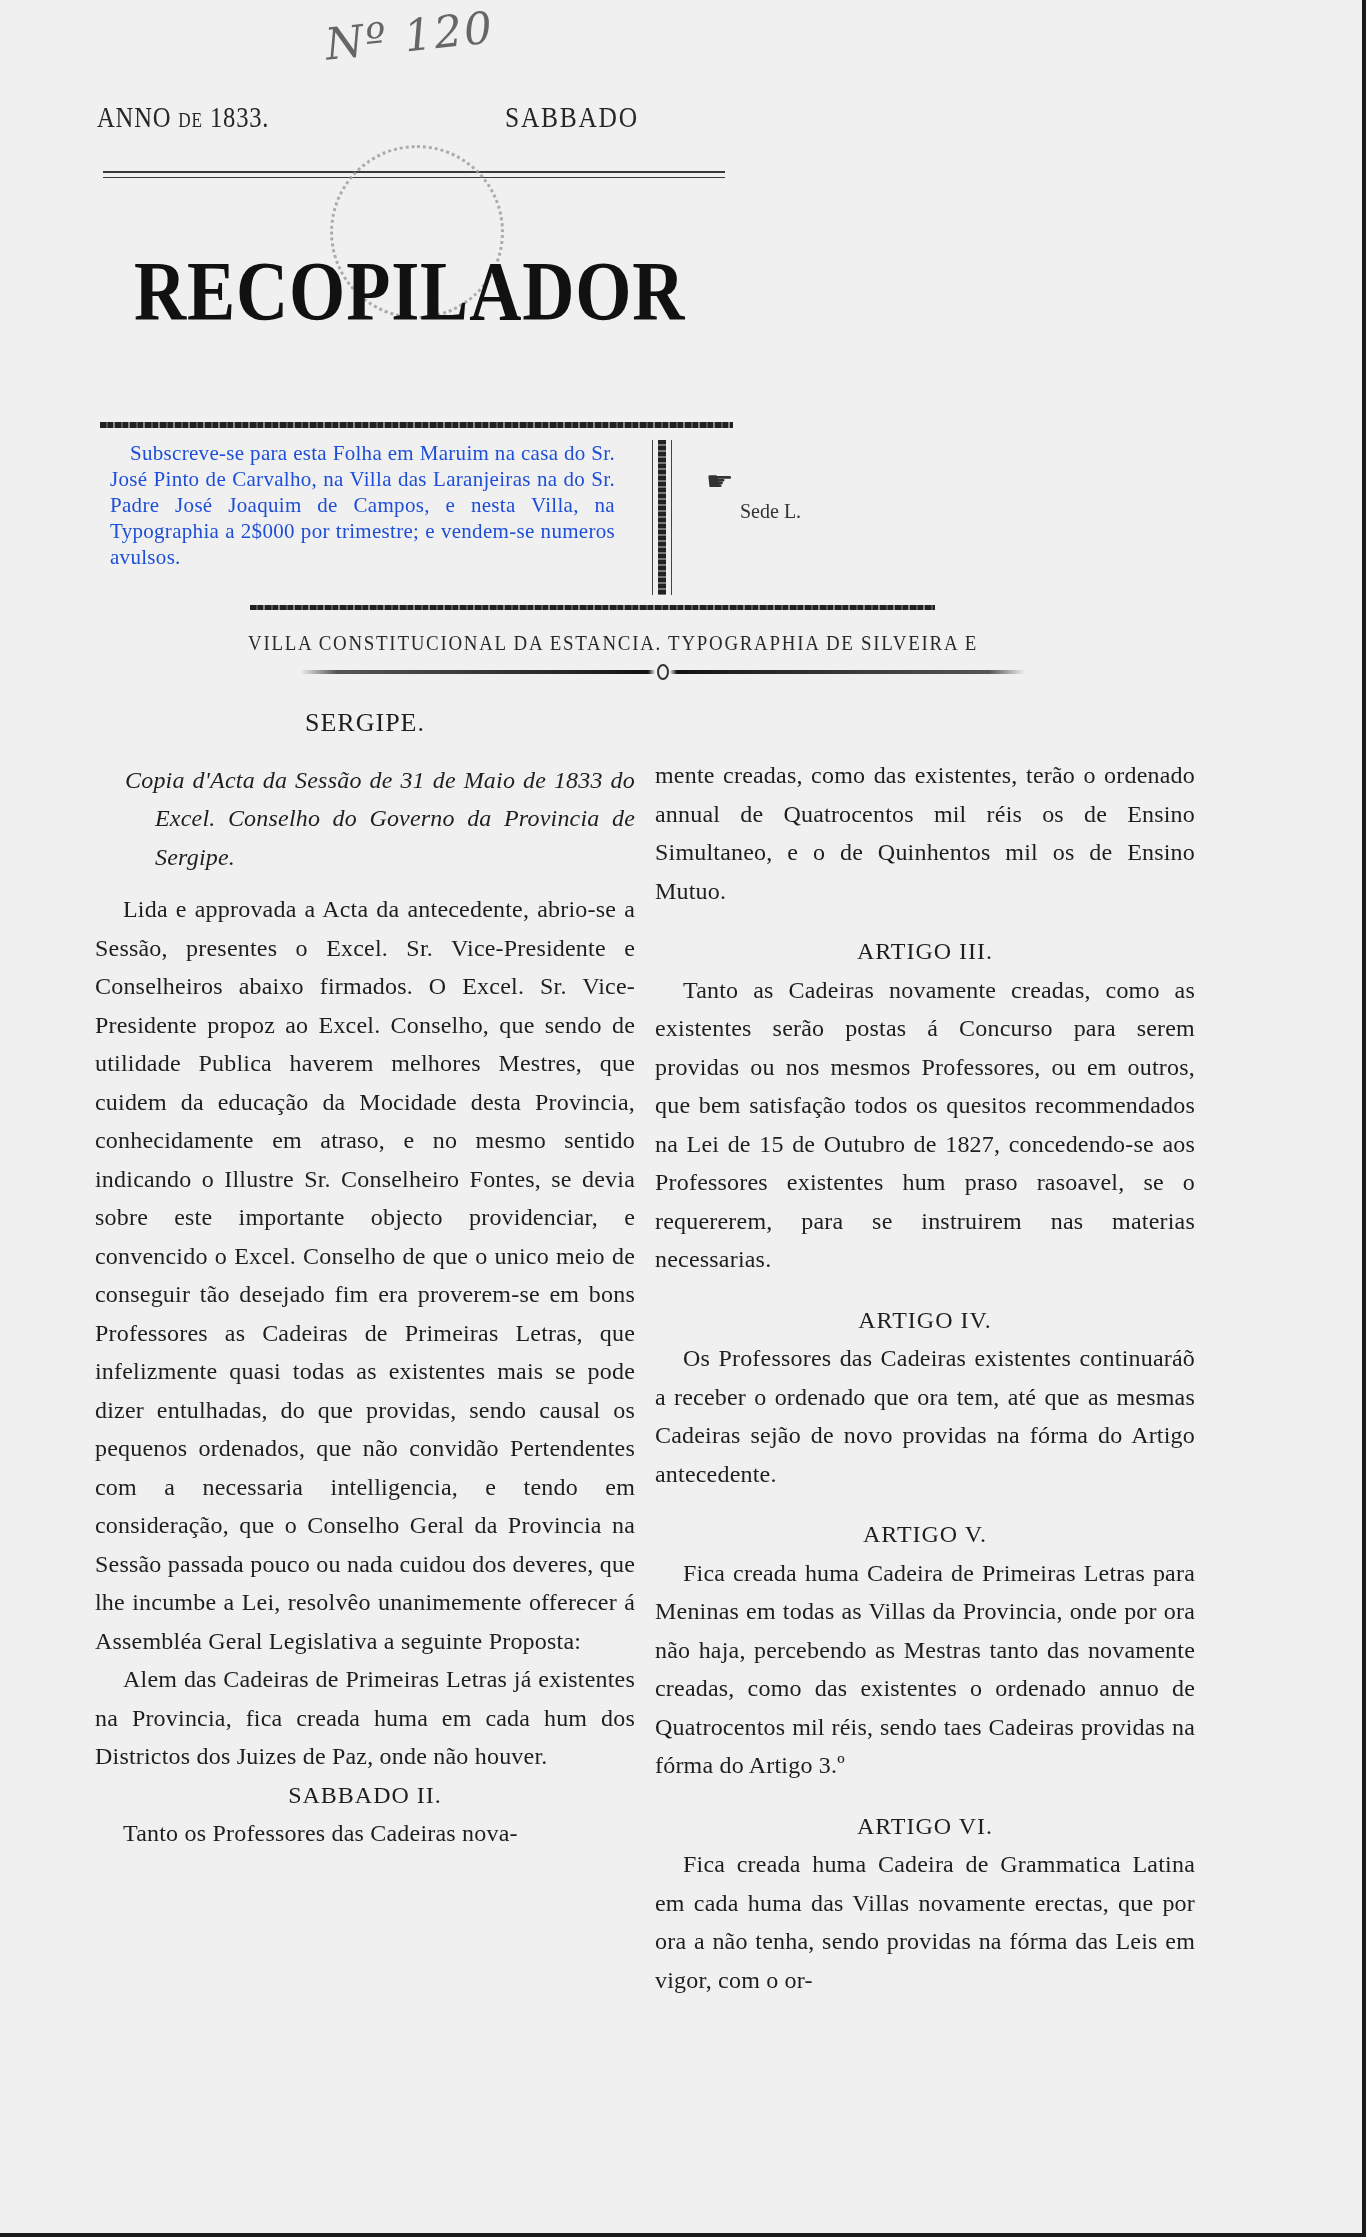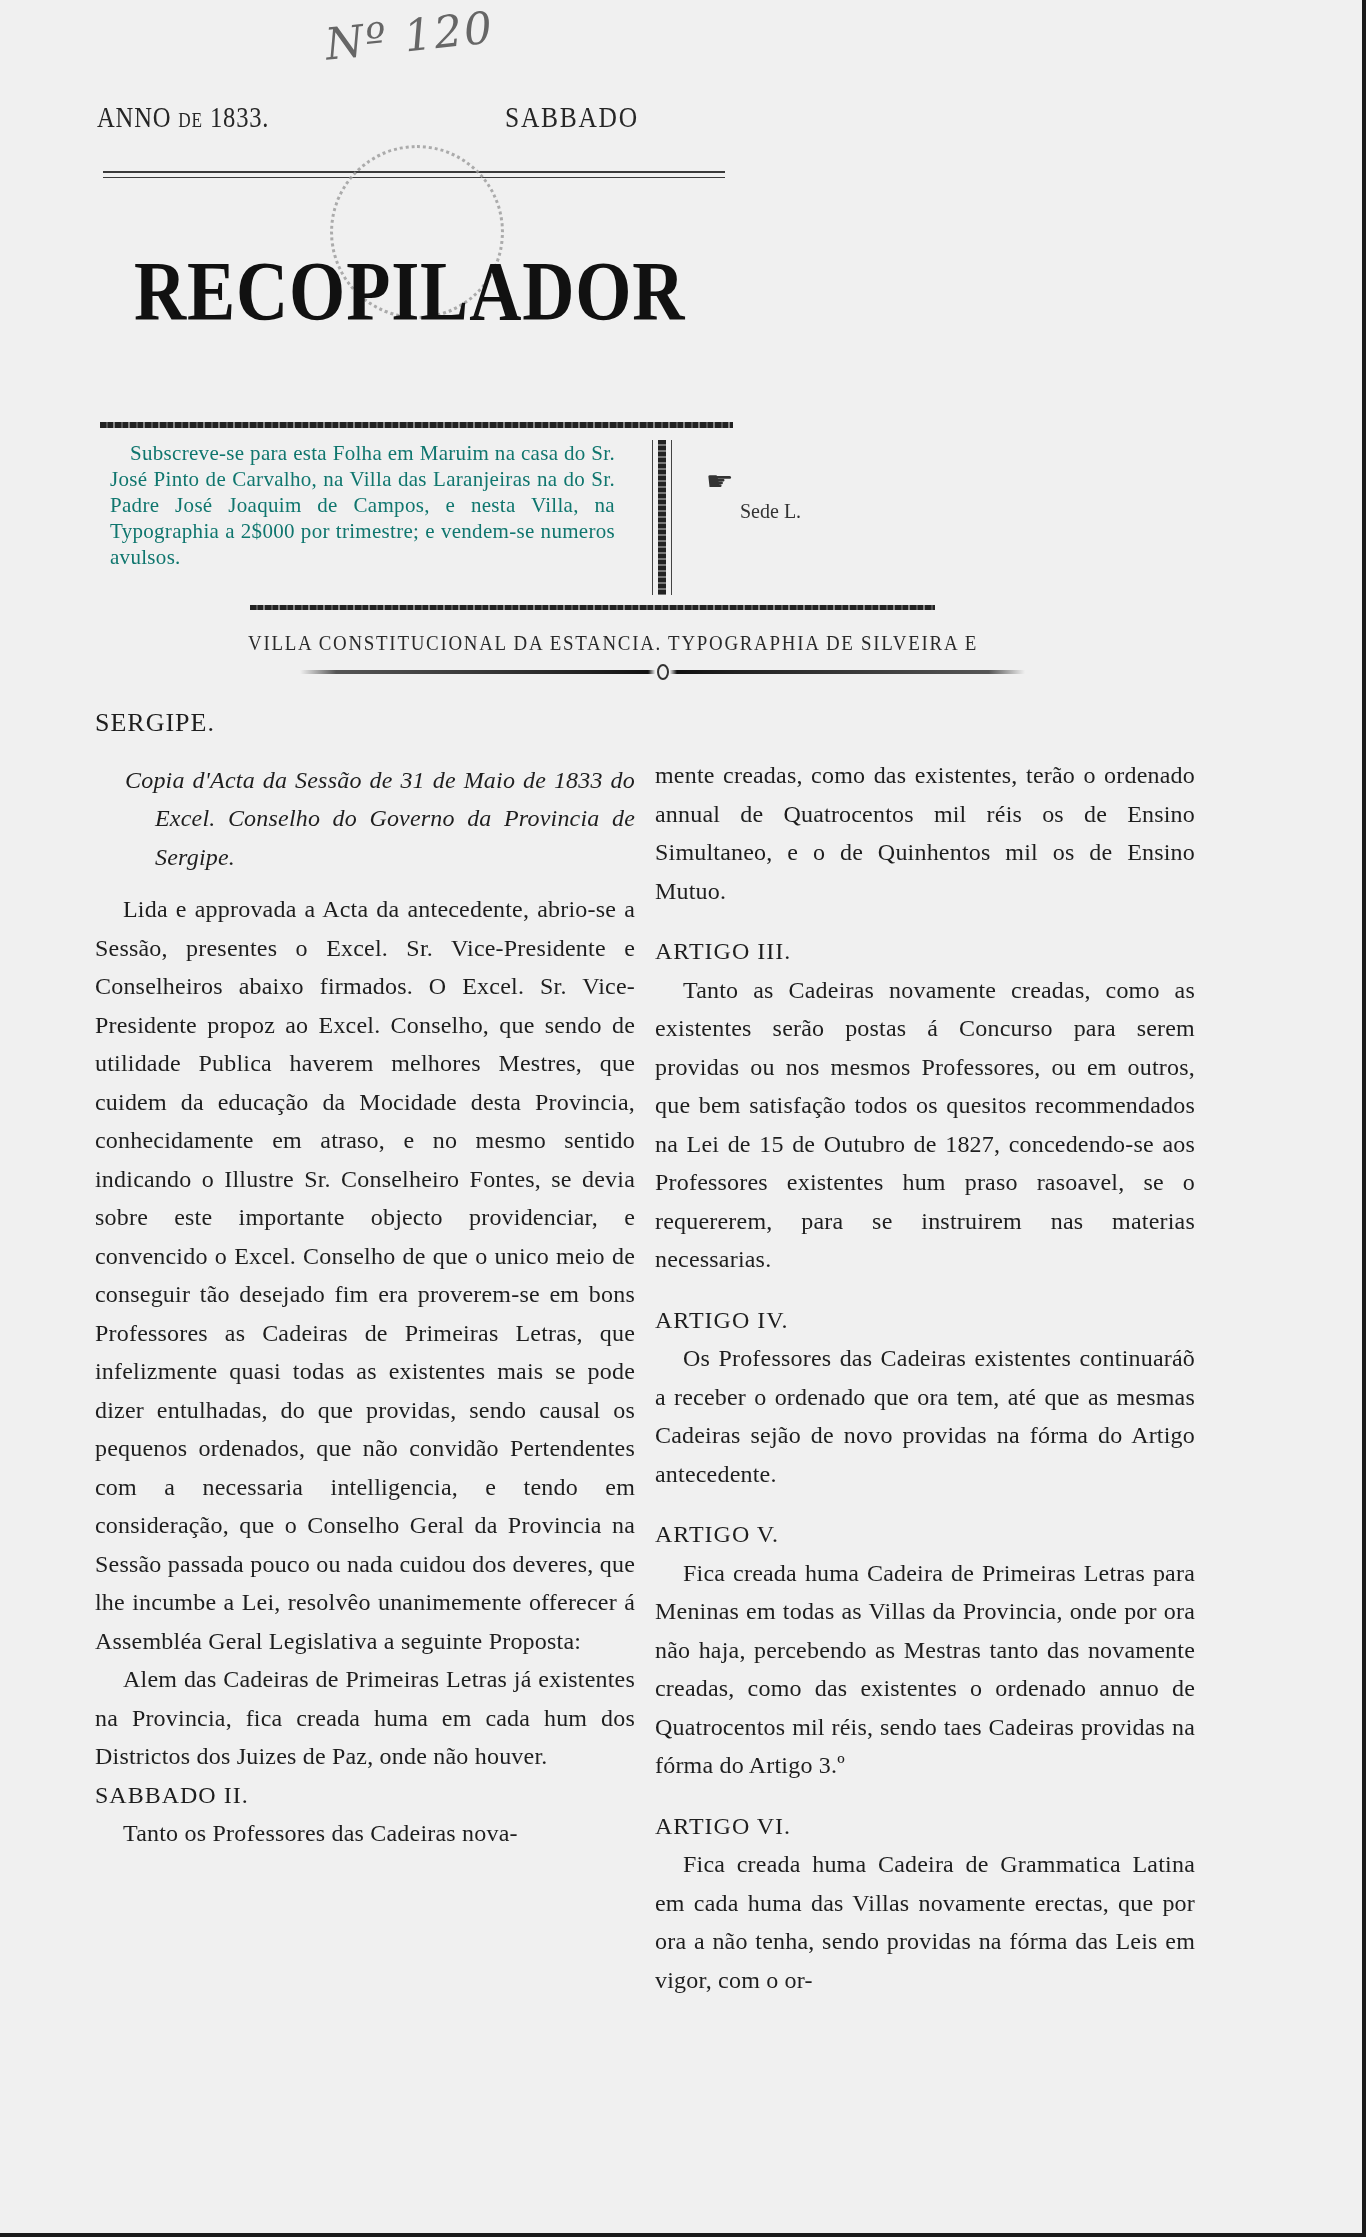--- a/index.html
+++ b/index.html
@@ -11,34 +11,34 @@
   .handnote{left:325px;top:10px;font-family:"DejaVu Serif",serif;font-style:italic;font-size:44px;color:#666;
             transform:rotate(-6deg);letter-spacing:2px;}
   .anno{left:97px;top:100px;font-size:30px;letter-spacing:1px;color:#262626;transform:scaleX(0.82);transform-origin:left;}
   .anno .sc{font-size:21px;}
   .sabbado{left:505px;top:100px;font-size:30px;letter-spacing:2px;color:#262626;transform:scaleX(0.85);transform-origin:left;}
   .rule{height:0;border-top:2px solid #3a3a3a;}
   .stamp{left:330px;top:145px;width:168px;height:168px;border-radius:50%;border:3px dotted #9a9a9a;opacity:.8;}
   .masthead{left:134px;top:250px;font-family:"Liberation Serif","DejaVu Serif",serif;font-weight:bold;font-size:84px;
             letter-spacing:1px;color:#111;transform:scaleX(0.86);transform-origin:left;line-height:1;}
   .ornrule{height:6px;background:repeating-linear-gradient(90deg,#222 0 6px,#555 6px 8px,#222 8px 13px,#888 13px 15px);}
-  .subs{left:110px;top:440px;width:505px;font-size:21px;line-height:26px;text-align:justify;color:#0f766e;letter-spacing:.3px;}
+  .subs{left:110px;top:440px;width:505px;font-size:21px;line-height:26px;text-align:justify;color:#1d4ed8;letter-spacing:.3px;}
   .subs p{margin:0;text-indent:20px;}
   .vbar{left:652px;top:440px;width:18px;height:155px;border-left:1px solid #444;border-right:1px solid #444;}
   .vbar:after{content:"";position:absolute;left:5px;top:0;width:8px;height:100%;
               background:repeating-linear-gradient(180deg,#222 0 4px,#777 4px 6px);}
   .hand{left:708px;top:466px;font-size:26px;color:#333;transform:scaleX(1.2);}
   .sede{left:711px;top:500px;font-size:20px;color:#333;margin-left:29px;}
   .imprint{left:248px;top:630px;font-size:22px;letter-spacing:2px;color:#2a2a2a;transform:scaleX(0.86);transform-origin:left;white-space:nowrap;}
   .orn2{left:300px;top:670px;width:725px;height:4px;
         background:linear-gradient(90deg,transparent 0,#555 5%,#222 40%,#111 48%,transparent 49%,transparent 51%,#111 52%,#222 60%,#555 95%,transparent 100%);}
   .orn2dot{left:657px;top:664px;width:8px;height:12px;border:2px solid #333;border-radius:50%;}
   .col{width:540px;font-size:24px;line-height:38.5px;color:#1e1e1e;text-align:justify;letter-spacing:.2px;}
   .col p{margin:0;text-indent:28px;}
-  .col .center{text-align:left;text-indent:0;letter-spacing:1px;}
+  .col .center{text-align:center;text-indent:0;letter-spacing:1px;}
   .col .sub{font-style:italic;padding-left:60px;text-indent:-30px;margin:18px 0 14px 0;}
   .colL{left:95px;top:704px;}
   .colR{left:655px;top:720px;margin-top:36px;}
   .h{font-size:26px;}
   .gapS{margin-top:14px!important;}
   .gapM{margin-top:22px!important;font-family:Liberation Serif, serif;}
 </style>
 </head>
 <body>
 

